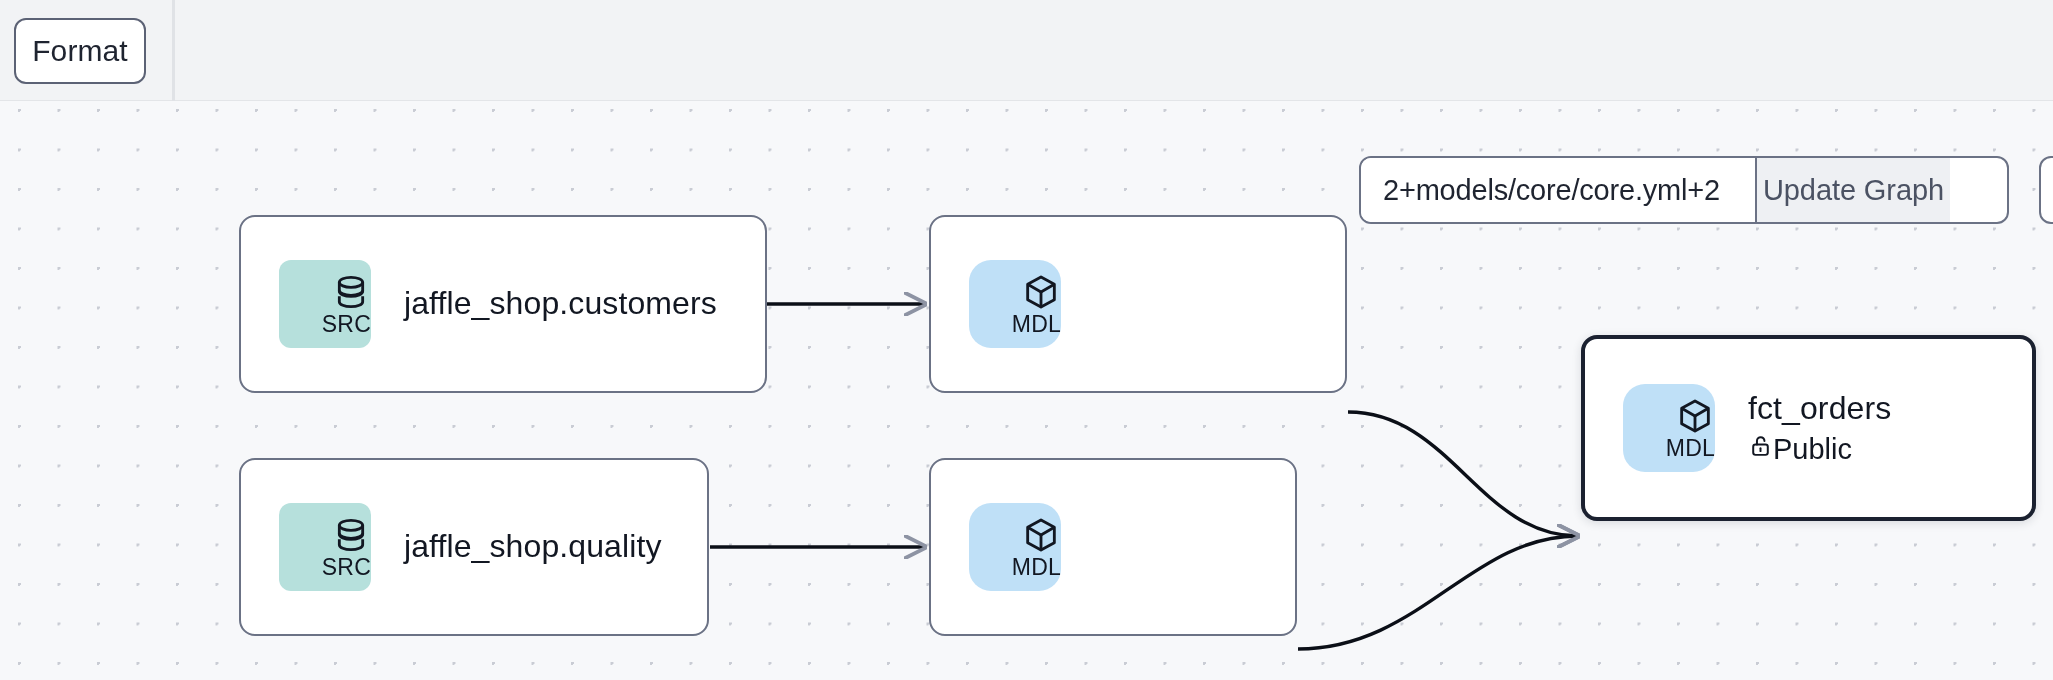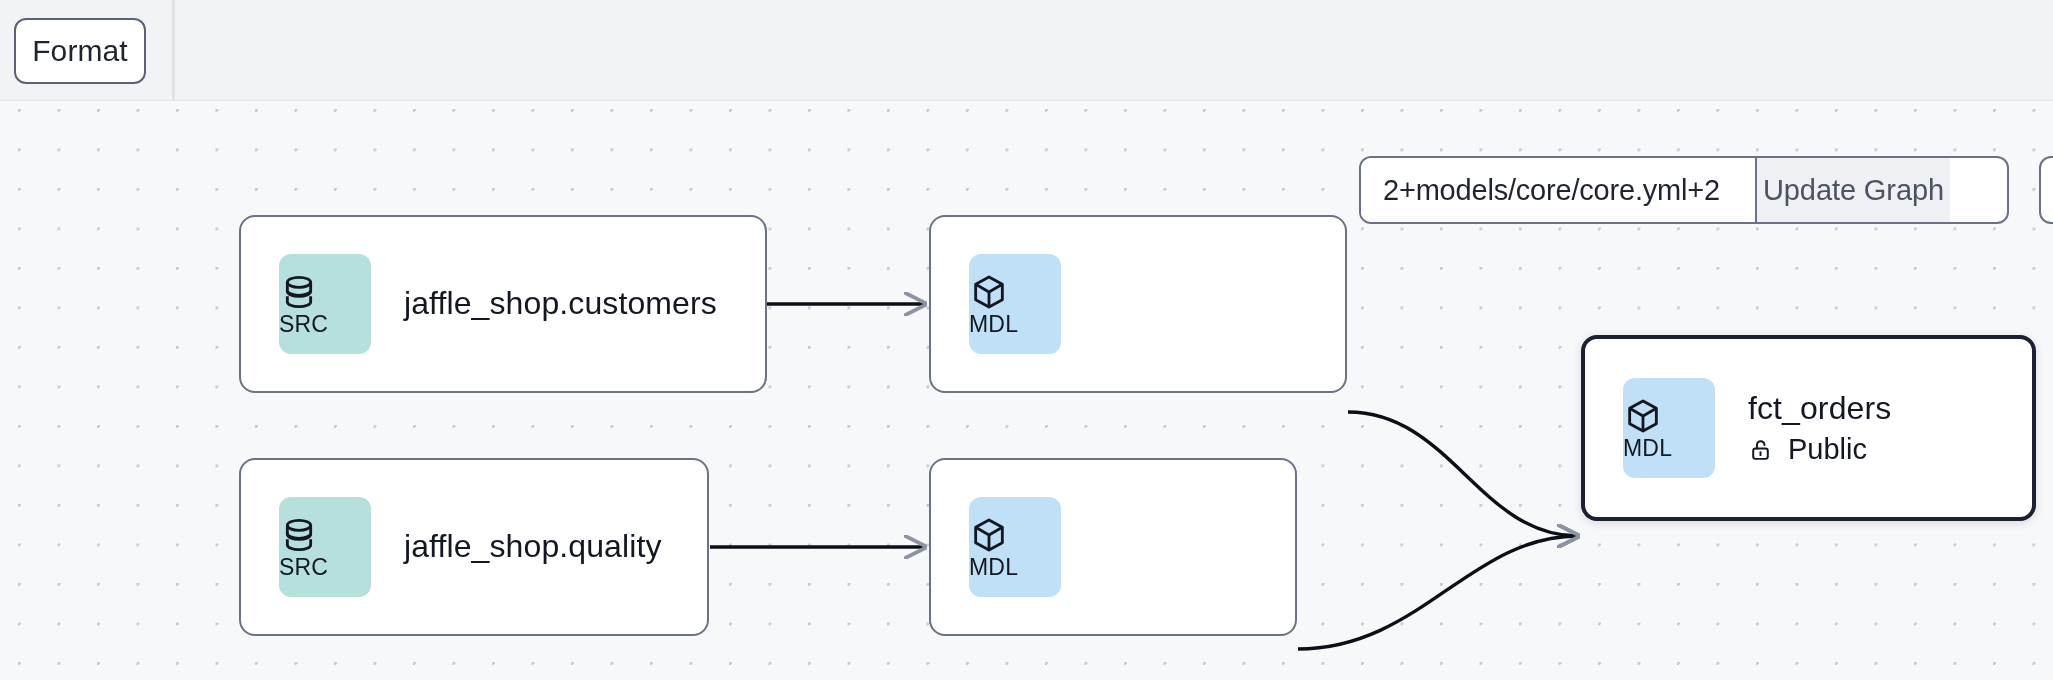--- a/index.html
+++ b/index.html
@@ -130,31 +130,31 @@
     align-items: center;
     cursor: pointer;
   }
   .node.selected {
     border: 4px solid #1b2130;
     box-shadow: 0 2px 10px rgba(25,32,48,0.14);
   }
 
   .badge {
     width: 92px;
-    height: 100px;
+    height: 88px;
     border-radius: 12px;
     margin-left: 38px;
     display: flex;
     flex-direction: column;
-    align-items: flex-start;
+    align-items: flex-end;
     justify-content: center;
     flex: none;
   }
   .badge.src { background: #b6e0dc; }
-  .badge.mdl { background: #bfe0f7; }
+  .badge.mdl { background: #bfe0f7; border-radius: 22px; }
   .badge-glyph {
     width: 40px;
     height: 40px;
     display: block;
     margin-bottom: 1px;
   }
   .badge-text {
     font-size: 23px;
     color: #121722;
     letter-spacing: 0.2px;
@@ -170,22 +170,21 @@
   }
   .node-title {
     font-size: 32px;
     color: #121722;
     line-height: 1.18;
     white-space: nowrap;
     letter-spacing: 0.1px;
   }
   .node-meta {
     display: flex;
-    align-items: center;
-    gap: 15px;
+    gap: 0;
     margin-top: 6px;
   }
   .node-meta-icon {
     width: 25px;
     height: 25px;
     display: block;
     flex: none;
   }
   .node-meta-label {
     font-size: 29px;

